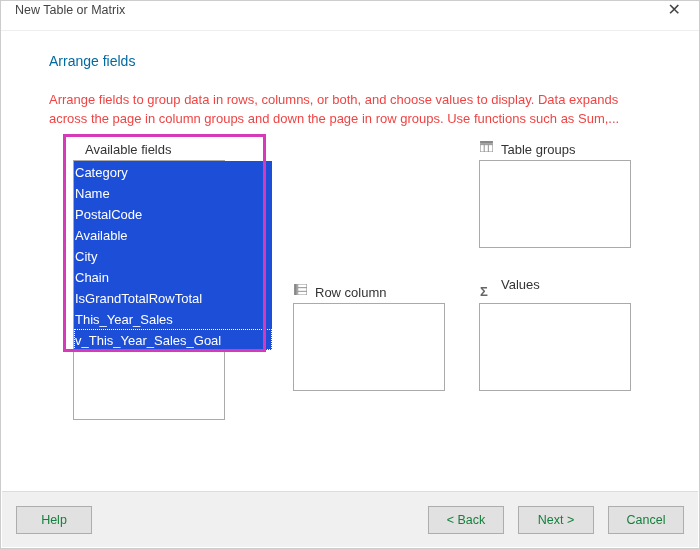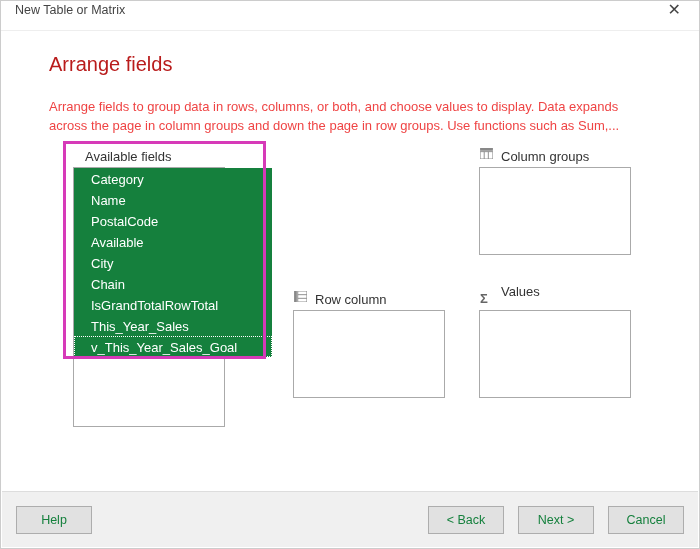--- a/index.html
+++ b/index.html
@@ -30,22 +30,22 @@
     font-size: 16px;
     line-height: 16px;
     color: #444;
     cursor: pointer;
     padding: 4px 8px;
   }
   .content {
     padding: 22px 40px 10px 48px;
   }
   .heading {
-    font-size: 20px;
-    color: #b91c1c;
+    font-size: 14px;
+    color: #0369a1;
     margin: 0 0 22px 0;
     font-weight: 400;
   }
   .desc {
     font-size: 13px;
     color: #ef4444;
     line-height: 1.45;
     margin: 0 0 6px 0;
     max-width: 610px;
   }
@@ -76,24 +76,24 @@
     left: 14px; top: -1px;
     width: 203px; height: 218px;
     border: 3px solid #d63ab8;
     pointer-events: none;
   }
   .field-list {
     position: absolute;
     left: 0; top: 0; width: 198px; 
   }
   .field-item {
-    background: #15803d;
+    background: #1d4ed8;
     color: #fff;
     font-size: 13px;
-    padding: 2px 4px 2px 16px;
+    padding: 2px 4px 2px 0;
     height: 21px;
     line-height: 17px;
     white-space: nowrap;
     cursor: pointer;
     border: 1px solid transparent;
   }
   .field-item.last {
     border: 1px dotted #fff;
   }
   
@@ -166,21 +166,21 @@
     <div class="hl"></div>
 
     <div class="panel-label col-icon">
       <svg class="icon-svg" viewBox="0 0 14 12">
         <rect x="0" y="0" width="14" height="3" fill="#888"></rect>
         <rect x="0" y="4" width="14" height="8" fill="none" stroke="#888" stroke-width="1"></rect>
         <line x1="4.5" y1="4" x2="4.5" y2="12" stroke="#888"></line>
         <line x1="9" y1="4" x2="9" y2="12" stroke="#888"></line>
       </svg>
     </div>
-    <div class="panel-label col-label">Column groups</div>
+    <div class="panel-label col-label">Table groups</div>
     <div class="panel-box col-box"></div>
 
     <div class="panel-label row-icon">
       <svg class="icon-svg" viewBox="0 0 14 12">
         <rect x="0" y="0" width="3" height="12" fill="#888"></rect>
         <rect x="4" y="0" width="10" height="12" fill="none" stroke="#888" stroke-width="1"></rect>
         <line x1="4" y1="4" x2="14" y2="4" stroke="#888"></line>
         <line x1="4" y1="8" x2="14" y2="8" stroke="#888"></line>
       </svg>
     </div>

